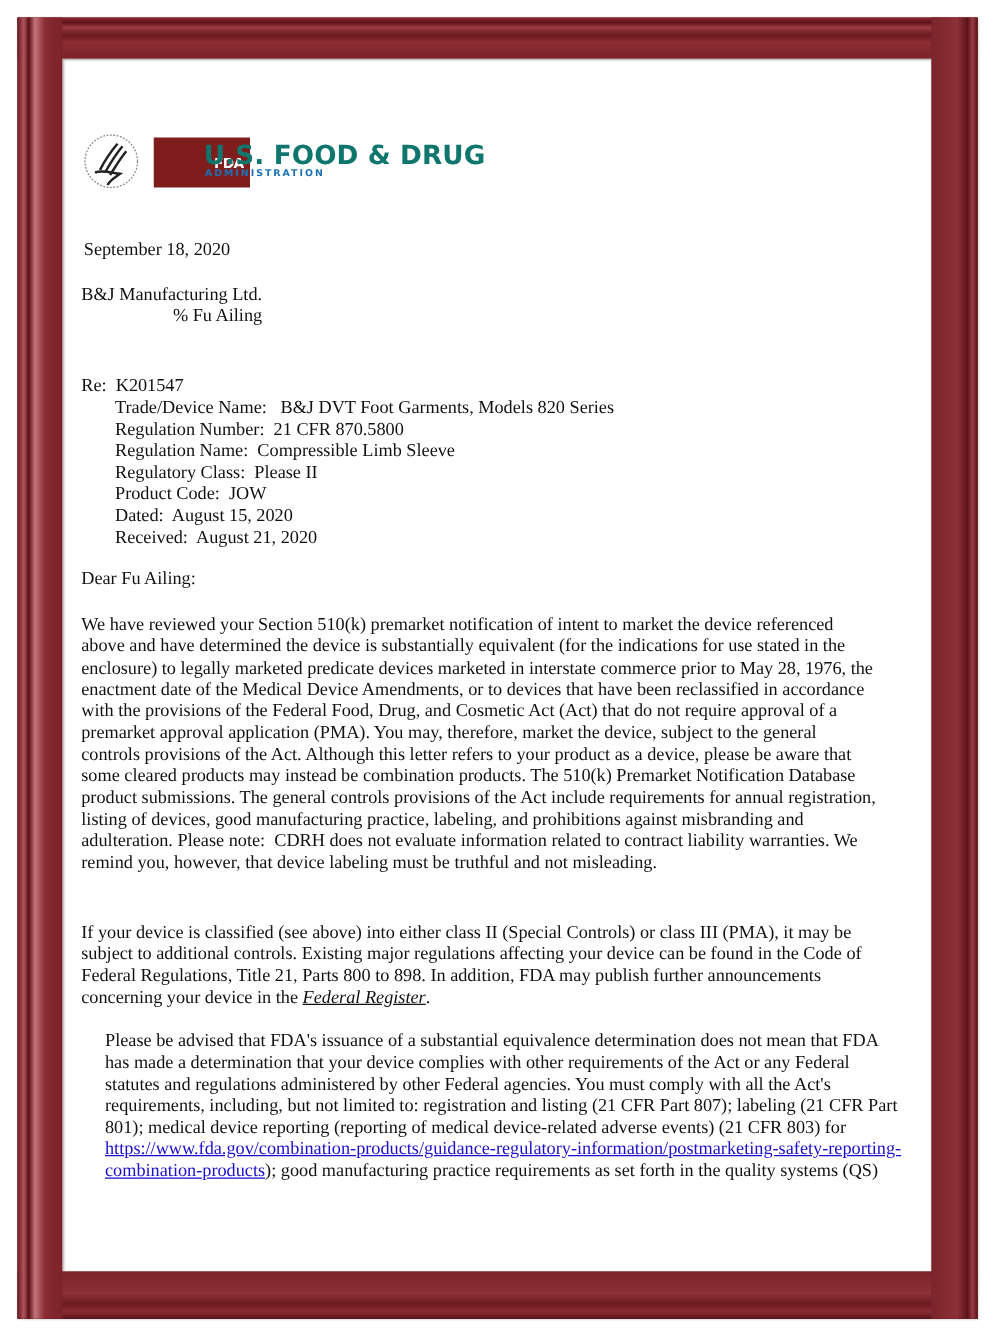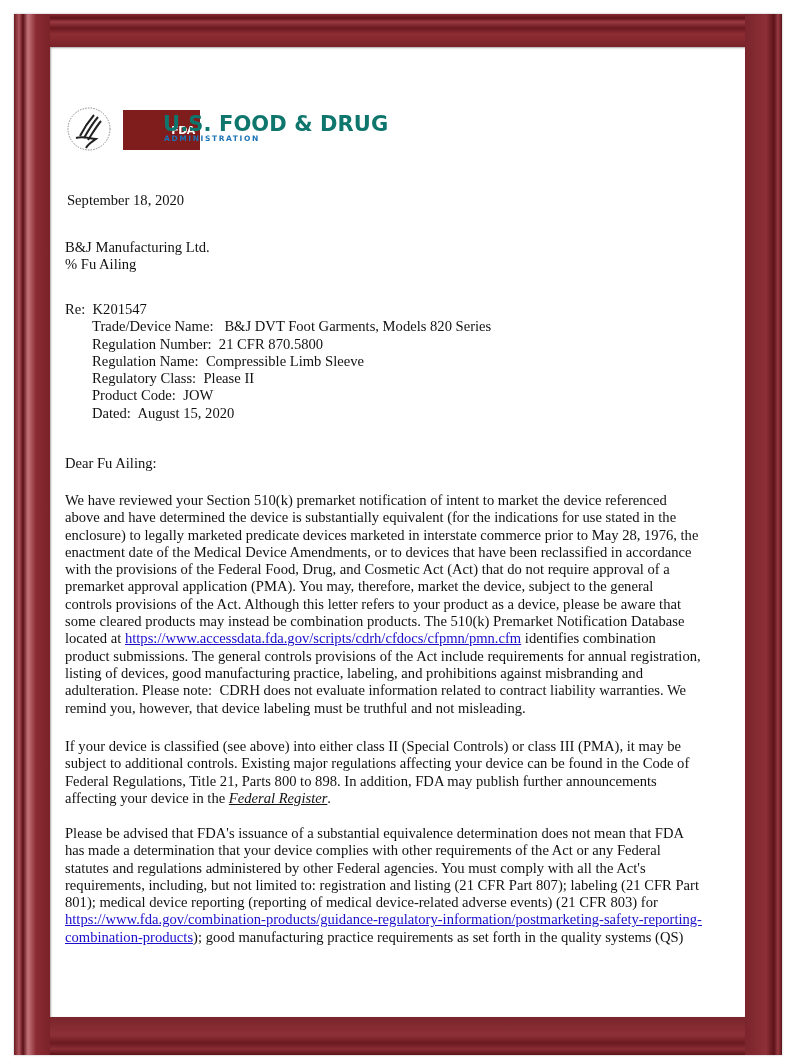--- a/index.html
+++ b/index.html
@@ -26,28 +26,28 @@
   }
   .logo { position:absolute; left:66px; top:104px; height:50px; }
   .hhs-seal { position:absolute; left:0; top:2px; width:46px; height:46px; }
   .fda-box { position:absolute; left:57px; top:6px; width:34px; height:40px; background:#7f1d1d; color:#fff;
     font-family:"DejaVu Sans", sans-serif; font-weight:bold; font-size:11px; display:flex; align-items:center; justify-content:center; letter-spacing:-0.5px;padding-left:43px; }
   .fda-title { position:absolute; left:97px; top:8px; color:#0f766e; font-family:"DejaVu Sans", sans-serif; font-weight:bold; font-size:21px; white-space:nowrap; letter-spacing:0.1px; }
   .fda-sub { position:absolute; left:98px; top:30px; color:#1a73b8; font-family:"DejaVu Sans", sans-serif; font-weight:bold; font-size:7.5px; letter-spacing:1.6px; white-space:nowrap; }
 
   .text { position:absolute; color:#111; font-size:14.6px; line-height:17.3px; white-space:nowrap; }
   .date { left:67px; top:192px; }
-  .addr { left:65px; top:239px; }
+  .addr { left:65px; top:228px;text-align:right; }
   .re { left:65px; top:301px; }
   .re .ind { padding-left:27px; }
   .greet { left:65px; top:455px;text-align:right; }
   .para { left:65px; }
   .p1 { top:492px; }
   .p2 { top:738px; }
-  .p3 { top:825px; }
+  .p3 { top:825px;margin-left:19px; }
   a.link { color:#1a0dcc; text-decoration:underline; }
   .u { text-decoration:underline;font-style:italic; }
   .line { display:block; height:17.3px; }
 </style>
 </head>
 <body>
 
 <div class="frame">
   <div class="frame-top"></div>
   <div class="frame-bottom"></div>
@@ -78,45 +78,45 @@
 </div>
 
 <div class="text re">
   <span class="line" style="white-space:pre">Re:  K201547</span>
   <span class="line ind" style="white-space:pre">Trade/Device Name:   B&amp;J DVT Foot Garments, Models 820 Series</span>
   <span class="line ind" style="white-space:pre">Regulation Number:  21 CFR 870.5800</span>
   <span class="line ind" style="white-space:pre">Regulation Name:  Compressible Limb Sleeve</span>
   <span class="line ind" style="white-space:pre">Regulatory Class:  Please II</span>
   <span class="line ind" style="white-space:pre">Product Code:  JOW</span>
   <span class="line ind" style="white-space:pre">Dated:  August 15, 2020</span>
+  <span class="line ind" style="white-space:pre">Received:  August 21, 2020</span>
 </div>
 
 <div class="text greet">Dear Fu Ailing:</div>
 
 <div class="text para p1">
   <span class="line">We have reviewed your Section 510(k) premarket notification of intent to market the device referenced</span>
   <span class="line">above and have determined the device is substantially equivalent (for the indications for use stated in the</span>
   <span class="line">enclosure) to legally marketed predicate devices marketed in interstate commerce prior to May 28, 1976, the</span>
   <span class="line">enactment date of the Medical Device Amendments, or to devices that have been reclassified in accordance</span>
   <span class="line">with the provisions of the Federal Food, Drug, and Cosmetic Act (Act) that do not require approval of a</span>
   <span class="line">premarket approval application (PMA). You may, therefore, market the device, subject to the general</span>
   <span class="line">controls provisions of the Act. Although this letter refers to your product as a device, please be aware that</span>
   <span class="line">some cleared products may instead be combination products. The 510(k) Premarket Notification Database</span>
-  <span class="line"><span style="white-space:pre">located at </span><a class="link" href="#">https://www.accessdata.fda.gov/scripts/cdrh/cfdocs/cfpmn/pmn.cfm</a><span style="white-space:pre"> identifies combination</span></span>
   <span class="line">product submissions. The general controls provisions of the Act include requirements for annual registration,</span>
   <span class="line">listing of devices, good manufacturing practice, labeling, and prohibitions against misbranding and</span>
   <span class="line" style="white-space:pre">adulteration. Please note:  CDRH does not evaluate information related to contract liability warranties. We</span>
   <span class="line">remind you, however, that device labeling must be truthful and not misleading.</span>
 </div>
 
 <div class="text para p2">
   <span class="line">If your device is classified (see above) into either class II (Special Controls) or class III (PMA), it may be</span>
   <span class="line">subject to additional controls. Existing major regulations affecting your device can be found in the Code of</span>
   <span class="line">Federal Regulations, Title 21, Parts 800 to 898. In addition, FDA may publish further announcements</span>
-  <span class="line"><span style="white-space:pre">affecting your device in the </span><span class="u">Federal Register</span><span>.</span></span>
+  <span class="line"><span style="white-space:pre">concerning your device in the </span><span class="u">Federal Register</span><span>.</span></span>
 </div>
 
 <div class="text para p3">
   <span class="line">Please be advised that FDA's issuance of a substantial equivalence determination does not mean that FDA</span>
   <span class="line">has made a determination that your device complies with other requirements of the Act or any Federal</span>
   <span class="line">statutes and regulations administered by other Federal agencies. You must comply with all the Act's</span>
   <span class="line">requirements, including, but not limited to: registration and listing (21 CFR Part 807); labeling (21 CFR Part</span>
   <span class="line">801); medical device reporting (reporting of medical device-related adverse events) (21 CFR 803) for</span>
   <span class="line"><a class="link" href="#">https://www.fda.gov/combination-products/guidance-regulatory-information/postmarketing-safety-reporting-</a></span>
   <span class="line"><a class="link" href="#">combination-products</a><span>); good manufacturing practice requirements as set forth in the quality systems (QS)</span></span>

